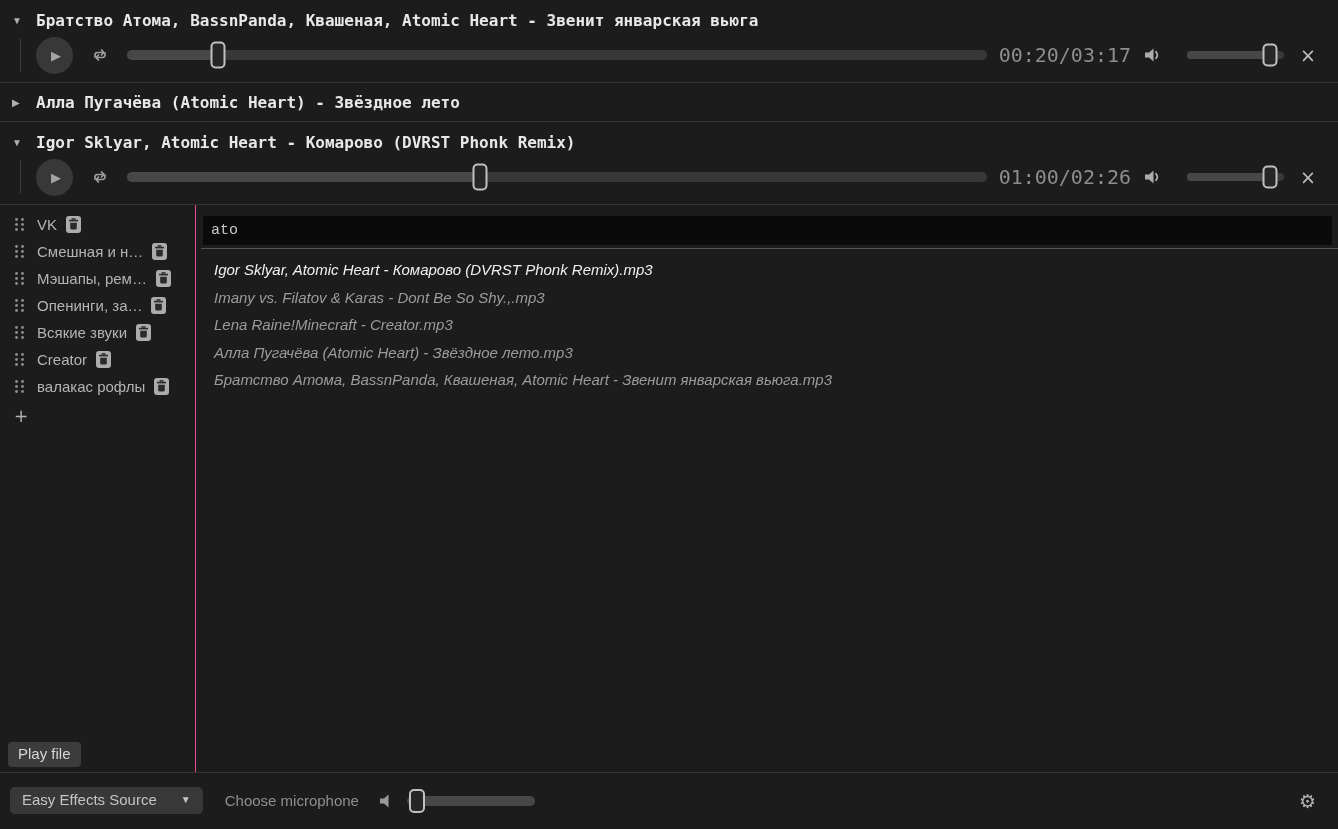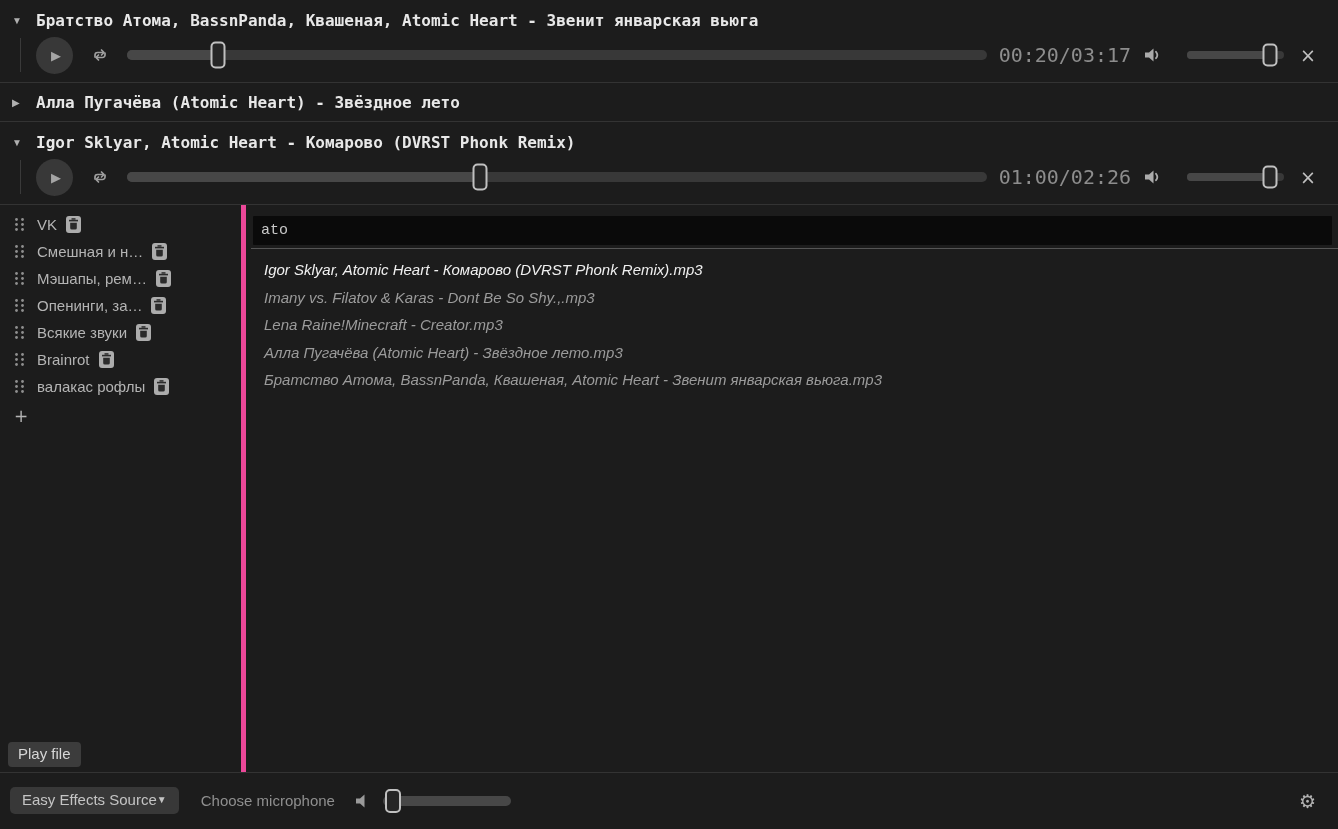--- a/index.html
+++ b/index.html
@@ -44,21 +44,21 @@
     font-family:"DejaVu Sans Mono", monospace; font-size:20px; color:#8d8d8d;
     white-space:nowrap; margin-right:12px;
   }
   .vol-btn { background:none; border:none; cursor:pointer; display:flex; align-items:center; margin-right:22px; }
   .vol-slider { width:97px; height:24px; margin-right:14px; }
   .vol-slider .track, .vol-slider .fill { height:8px; }
   .vol-slider .thumb { width:15px; height:23px; }
   .close-btn { background:none; border:none; color:#c0c0c0; font-size:19px; cursor:pointer; line-height:1; padding:0 2px; font-family:"DejaVu Sans", sans-serif; }
   
   .middle { display:flex; height:567px; }
-  .sidebar { width:246px; border-right:5px solid #ec4899; position:relative; padding-top:6px; flex:none; }
+  .sidebar { width:196px; border-right:1px solid #ec4899; position:relative; padding-top:6px; flex:none; }
   .side-item { display:flex; align-items:center; height:27px; padding-left:14px; }
   .drag-handle { display:flex; margin-right:12px; cursor:grab; }
   .side-label { color:#b4b4b4; white-space:nowrap; overflow:hidden; cursor:default; }
   .trash-btn { background:none; border:none; margin-left:9px; cursor:pointer; display:flex; align-items:center; padding:0; }
   .add-btn { background:none; border:none; color:#b4b4b4; font-size:17px; margin:6px 0 0 14px; cursor:pointer; font-family:"DejaVu Sans", sans-serif; }
   .play-file-btn {
     position:absolute; left:8px; bottom:5px;
     background:#3c3c3c; color:#d6d6d6; border:none; border-radius:4px;
     font-size:15px; padding:3px 10px 5px; cursor:pointer;
     font-family:"Liberation Sans", sans-serif;
@@ -70,21 +70,21 @@
     font-family:Liberation Mono, monospace;
   }
   .search-underline { height:1px; background:#555; margin:3px 0 0 5px; }
   .file-list { padding:7px 0 0 18px; }
   .file-item { height:27.5px; display:flex; align-items:center; color:#9b9b9b; white-space:nowrap; cursor:default;font-style:italic; }
   .file-item.selected { color:#f0f0f0; }
   
   .bottom-bar { height:56px; border-top:1px solid #333; display:flex; align-items:center; padding:0 22px 0 10px; }
   .source-select {
     background:#383838; border:none; border-radius:5px; color:#c4c4c4;
-    font-size:15px; padding:4px 12px 6px; display:flex; align-items:center; gap:0;
+    font-size:15px; padding:4px 12px 6px; display:flex; align-items:center; gap:24px;
     cursor:pointer; font-family:"Liberation Sans", sans-serif;
   }
   .source-arrow { font-size:10px; color:#c4c4c4; }
   .mic-label { color:#8f8f8f; margin-left:22px; cursor:default; }
   .mic-mute-btn { background:none; border:none; margin-left:18px; display:flex; align-items:center; cursor:pointer; }
   .mic-slider { width:128px; height:26px; margin-left:14px; }
   .mic-slider .track { height:10px; background:#474747; }
   .mic-slider .thumb { width:16px; height:24px; }
   .gear-btn { margin-left:auto; background:none; border:none; color:#b3b3b3; font-size:19px; cursor:pointer; font-family:"DejaVu Sans", sans-serif; }
   svg { display:block; }
@@ -299,21 +299,21 @@
     <span class="drag-handle">
       <svg width="11" height="15" viewBox="0 0 11 15">
         <circle cx="2.5" cy="2.5" r="1.4" fill="#8f8f8f"></circle>
             <circle cx="8.5" cy="2.5" r="1.4" fill="#8f8f8f"></circle>
         <circle cx="2.5" cy="7.5" r="1.4" fill="#8f8f8f"></circle>
             <circle cx="8.5" cy="7.5" r="1.4" fill="#8f8f8f"></circle>
         <circle cx="2.5" cy="12.5" r="1.4" fill="#8f8f8f"></circle>
             <circle cx="8.5" cy="12.5" r="1.4" fill="#8f8f8f"></circle>
       </svg>
     </span>
-    <span class="side-label">Brainrot</span>
+    <span class="side-label">Creator</span>
     <button class="trash-btn">
       <svg width="15" height="17" viewBox="0 0 15 17">
         <rect x="0" y="0" width="15" height="17" rx="3" fill="#acacac"></rect>
         <rect x="5.5" y="2.2" width="4" height="1.5" fill="#2b2b2b"></rect>
         <rect x="3" y="3.8" width="9" height="1.6" fill="#2b2b2b"></rect>
         <path d="M4.2 6.7 h6.6 v5.3 a1.6 1.6 0 0 1 -1.6 1.6 h-3.4 a1.6 1.6 0 0 1 -1.6 -1.6 Z" fill="#2b2b2b"></path>
       </svg>
     </button>
   </div>
 

